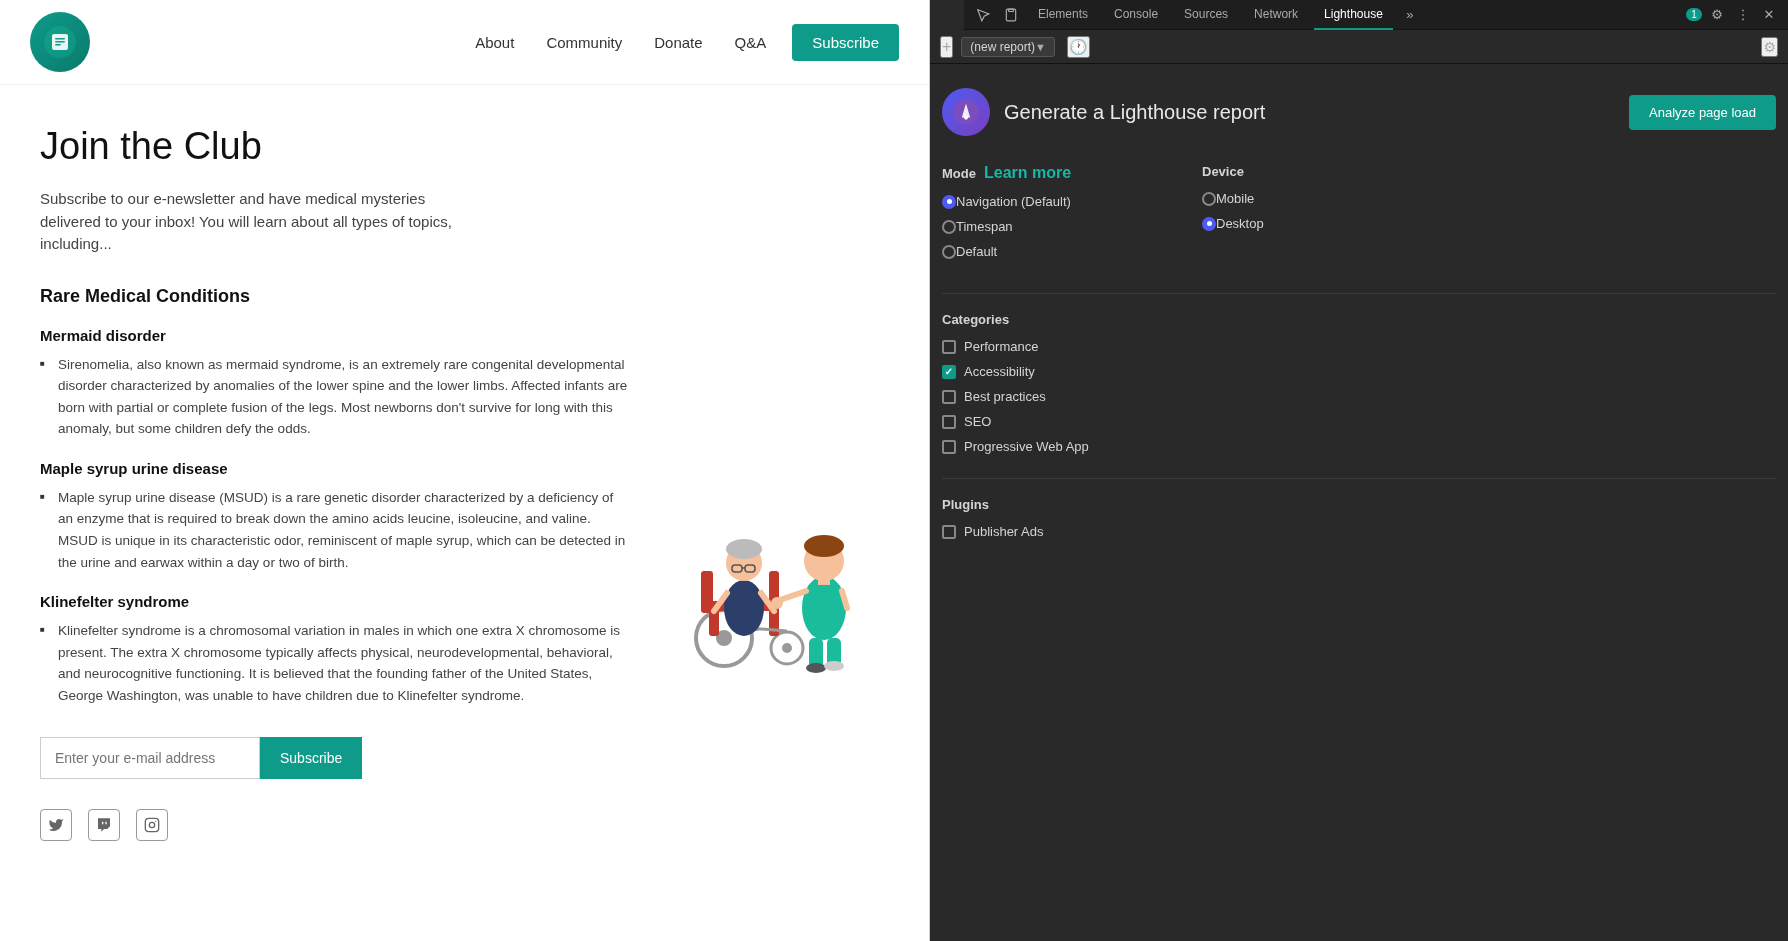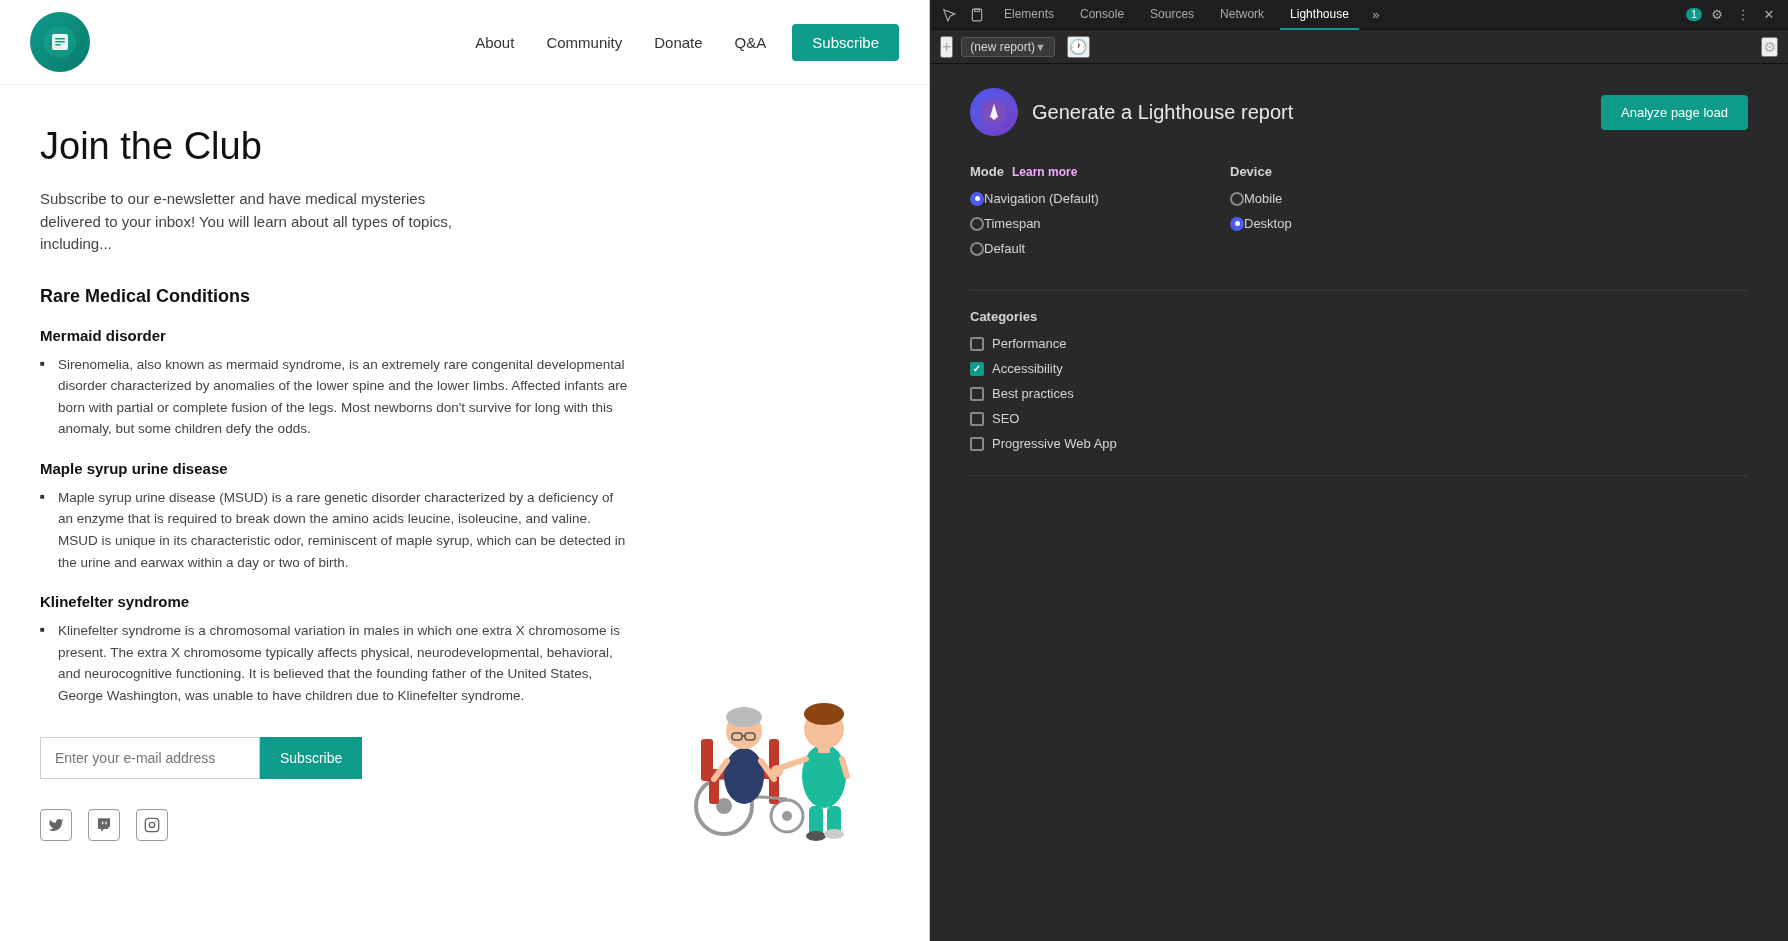--- a/index.html
+++ b/index.html
@@ -40,21 +40,21 @@
     .nav-subscribe {
       background: #0e9b8a; color: #fff; border: none;
       padding: 10px 20px; border-radius: 4px; font-size: 15px; cursor: pointer;
     }
 
     
     .site-main { padding: 40px 40px 40px 40px; }
     .join-title { font-size: 38px; font-weight: normal; color: #111; margin-bottom: 20px; }
     .join-subtitle { font-size: 15px; color: #444; margin-bottom: 30px; max-width: 440px; line-height: 1.5; }
 
-    .content-row { display: flex; align-items: flex-end; }
+    .content-row { display: flex; align-items: center; }
     .content-text { flex: 1; }
 
     .section-title { font-size: 18px; font-weight: bold; color: #111; margin-bottom: 20px; }
     .condition-title { font-size: 15px; font-weight: bold; color: #111; margin-bottom: 10px; }
     .condition-text { font-size: 13.5px; color: #444; line-height: 1.6; padding-left: 18px; position: relative; margin-bottom: 20px; }
     .condition-text::before { content: '■'; position: absolute; left: 0; top: 0; font-size: 8px; color: #333; top: 4px; }
 
     .illustration {
       width: 260px; flex-shrink: 0;
       display: flex; align-items: center; justify-content: center;
@@ -97,20 +97,21 @@
     
     .dt-topbar {
       display: flex;
       align-items: center;
       background: #1e1e1e;
       height: 30px;
       padding: 0 8px;
       gap: 6px;
       border-bottom: 1px solid #111;
       flex-shrink: 0;
+      margin-left: 34px;
     }
     .dt-icon-btn {
       width: 22px; height: 22px;
       background: none; border: none;
       color: #aaa; font-size: 13px; cursor: pointer;
       display: flex; align-items: center; justify-content: center;
       border-radius: 3px;
     }
     .dt-tab {
       padding: 0 10px; height: 30px;
@@ -137,21 +138,21 @@
     .dt-report-select {
       background: #3a3a3a; border: 1px solid #555; color: #d4d4d4;
       padding: 2px 8px; border-radius: 3px; font-size: 12px;
       display: flex; align-items: center; gap: 0; cursor: pointer;
     }
     .dt-history-btn { color: #aaa; font-size: 15px; cursor: pointer; margin-left: 4px; }
     .dt-settings-btn { color: #aaa; font-size: 14px; cursor: pointer; margin-left: auto; }
 
     
     .lh-panel {
-      padding: 24px 40px;
+      padding: 24px 12px;
       flex: 1;
       overflow-y: auto;
     }
 
     
     .lh-header {
       display: flex; align-items: center; justify-content: space-between;
       margin-bottom: 28px;
     }
     .lh-header-left { display: flex; align-items: center; gap: 14px; }
@@ -169,21 +170,21 @@
     }
 
     
     .lh-section { margin-bottom: 24px; }
     .lh-section-row { display: flex; gap: 60px; }
     .lh-section-col { min-width: 200px; }
     .lh-section-label {
       font-size: 13px; color: #d4d4d4; font-weight: 600;
       margin-bottom: 12px; display: flex; align-items: center; gap: 8px;
     }
-    .lh-learn-more { color: #f0abfc; font-size: 12px; cursor: pointer; text-decoration: none; }
+    .lh-learn-more { color: #14b8a6; font-size: 16px; cursor: pointer; text-decoration: none; }
 
     .lh-radio-item {
       display: flex; align-items: center; gap: 0;
       margin-bottom: 10px; cursor: pointer;
     }
     .lh-radio {
       width: 14px; height: 14px; border-radius: 50%;
       border: 2px solid #888; background: transparent;
       display: flex; align-items: center; justify-content: center;
       flex-shrink: 0;
@@ -480,15 +481,22 @@
         <span class="lh-checkbox-label">SEO</span>
       </div>
       <div class="lh-checkbox-item">
         <div class="lh-checkbox"></div>
         <span class="lh-checkbox-label">Progressive Web App</span>
       </div>
     </div>
 
     <hr class="divider">
 
+    <div class="lh-section">
+      <div class="lh-plugins-label">Plugins</div>
+      <div class="lh-checkbox-item">
+        <div class="lh-checkbox"></div>
+        <span class="lh-checkbox-label">Publisher Ads</span>
+      </div>
+    </div>
 
   </div>
 </div>
 
 </body></html>

